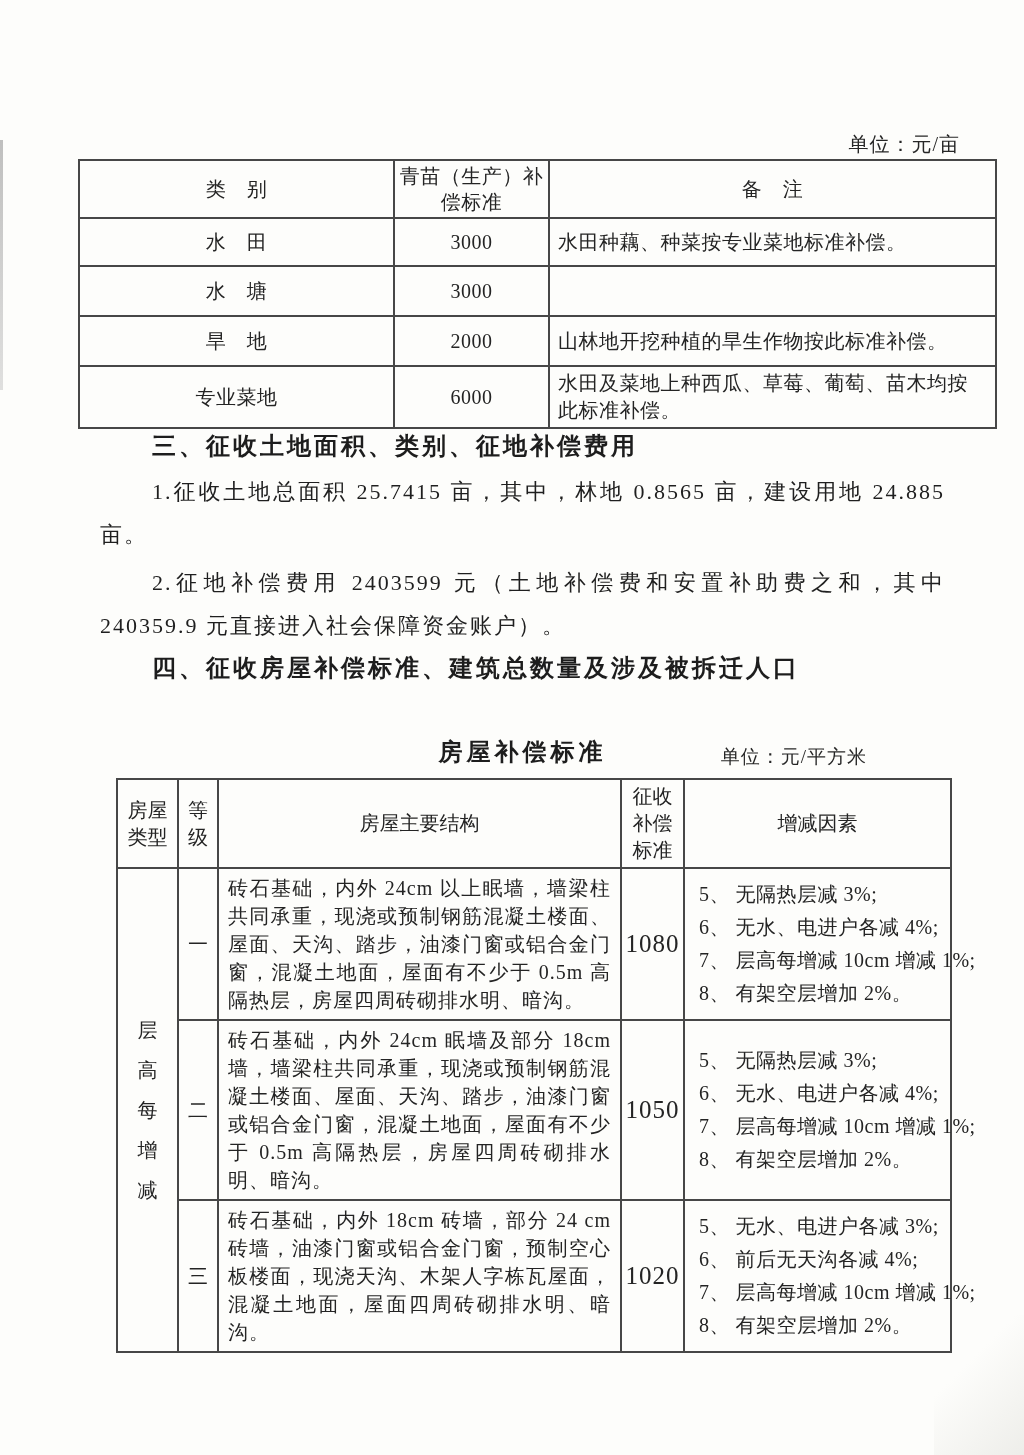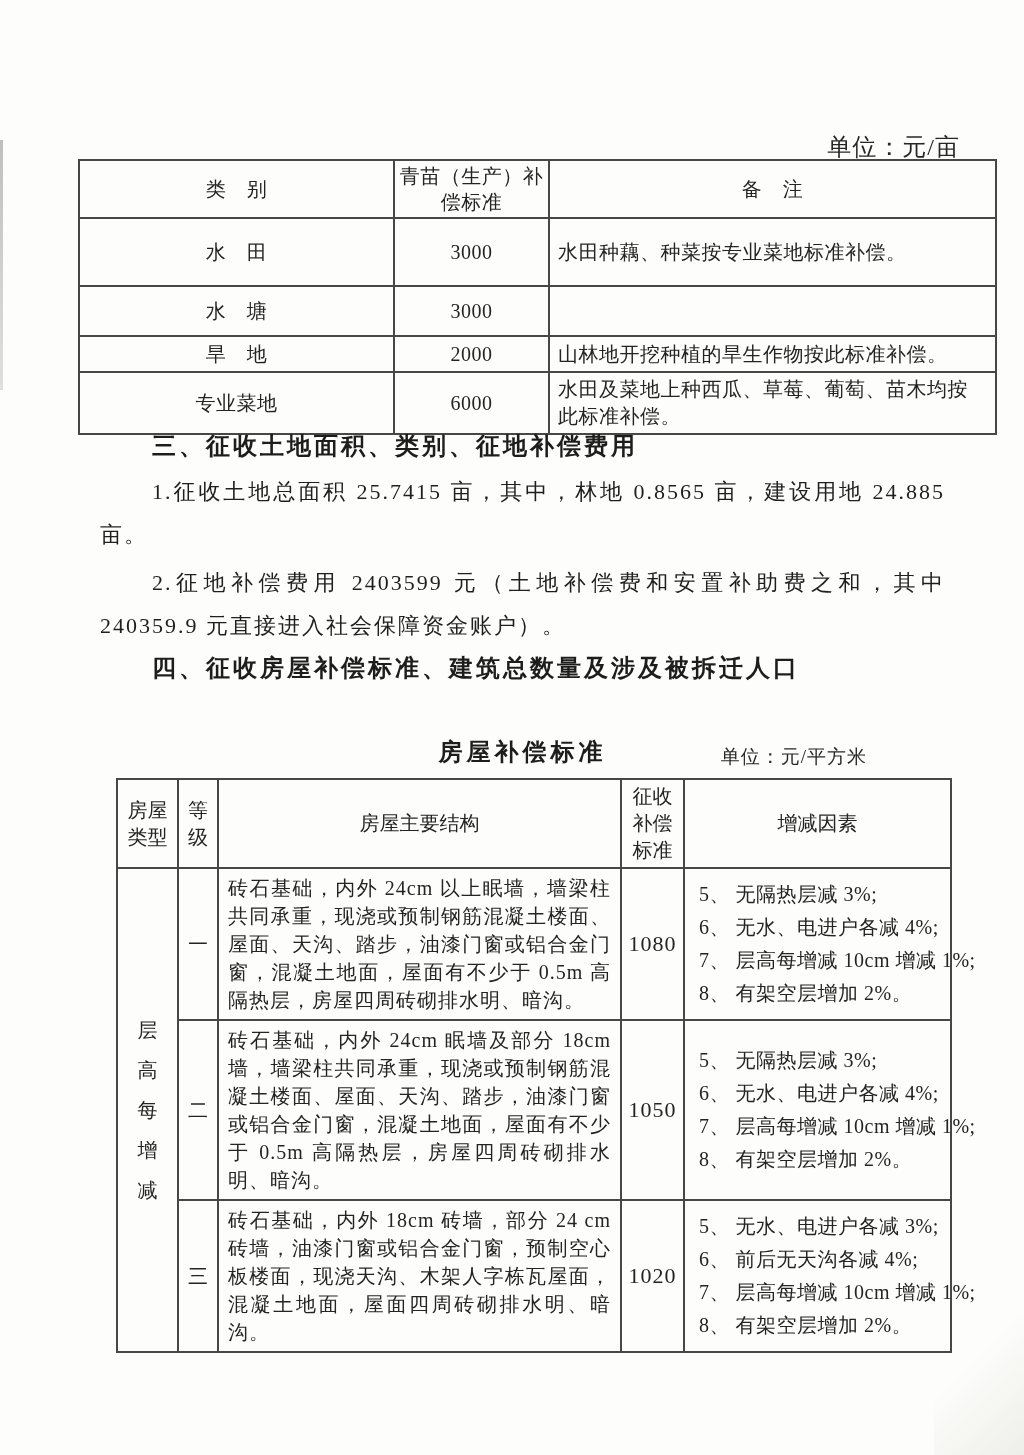--- a/index.html
+++ b/index.html
@@ -22,21 +22,21 @@
   }
   .corner-smudge {
     position: absolute; right: 0; bottom: 0;
     width: 90px; height: 140px;
     background: linear-gradient(315deg, #e3e3de 0%, rgba(255,255,255,0) 65%);
     opacity: 0.6;
   }
   
   .unit-label {
     position: absolute;
-    font-size: 24px;
+    font-size: 20px;
     letter-spacing: 1px;
     color: #262626;
   }
   .unit-top { top: 131px; right: 64px; }
   .unit-bottom { top: 744px; right: 157px; font-size: 19px; }
   
   table {
     position: absolute;
     border-collapse: collapse;
     table-layout: fixed;
@@ -115,21 +115,21 @@
     text-align: center;
   }
   .cell-grade { text-align: center; font-size: 20px; }
   .cell-structure {
     font-size: 20px;
     line-height: 28px;
     letter-spacing: 1px;
     text-align: justify;
     padding: 5px 9px;
   }
-  .cell-standard { text-align: center; font-size: 22px; letter-spacing: 1px; }
+  .cell-standard { text-align: center; font-size: 25px; letter-spacing: 1px; }
   .cell-factors { padding: 4px 0 4px 14px; }
   .factor-line {
     font-size: 20px;
     line-height: 33px;
     letter-spacing: 0.5px;
     white-space: nowrap;
     color: #242424;
   }
 </style>
 </head>
@@ -147,31 +147,31 @@
         <col style="width:315px">
         <col style="width:155px">
         <col style="width:447px">
       </colgroup>
     <tbody>
         <tr style="height:52px">
       <th>类　别</th>
       <th>青苗（生产）补偿标准</th>
       <th>备　注</th>
     </tr>
-    <tr style="height:68px">
+    <tr style="height:48px">
       <td class="cat">水　田</td>
       <td class="std">3000</td>
       <td class="rmk">水田种藕、种菜按专业菜地标准补偿。</td>
     </tr>
     <tr style="height:50px">
       <td class="cat">水　塘</td>
       <td class="std">3000</td>
       <td class="rmk"></td>
     </tr>
-    <tr style="height:36px">
+    <tr style="height:50px">
       <td class="cat">旱　地</td>
       <td class="std">2000</td>
       <td class="rmk">山林地开挖种植的旱生作物按此标准补偿。</td>
     </tr>
     <tr style="height:58px">
       <td class="cat">专业菜地</td>
       <td class="std">6000</td>
       <td class="rmk">水田及菜地上种西瓜、草莓、葡萄、苗木均按此标准补偿。</td>
     </tr>
   </tbody>

